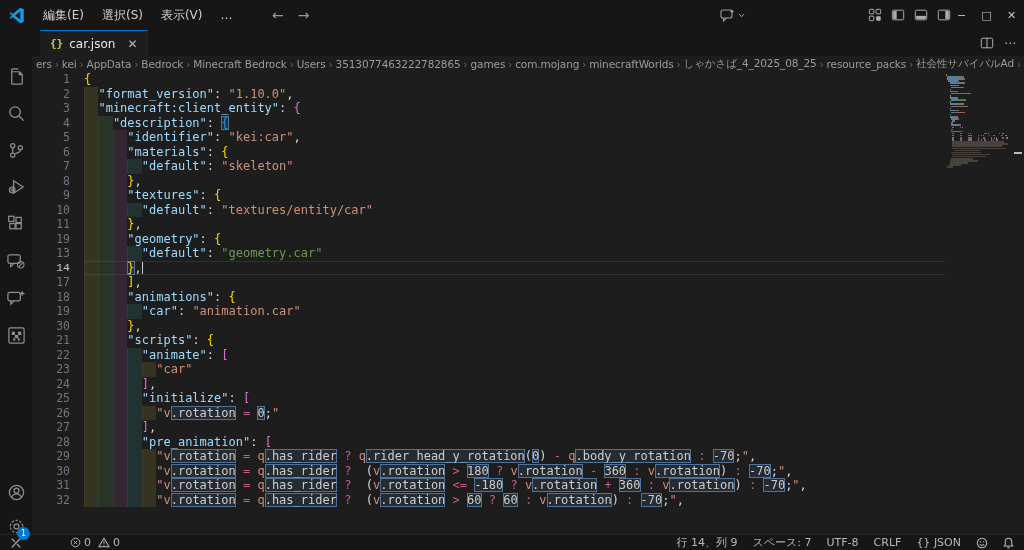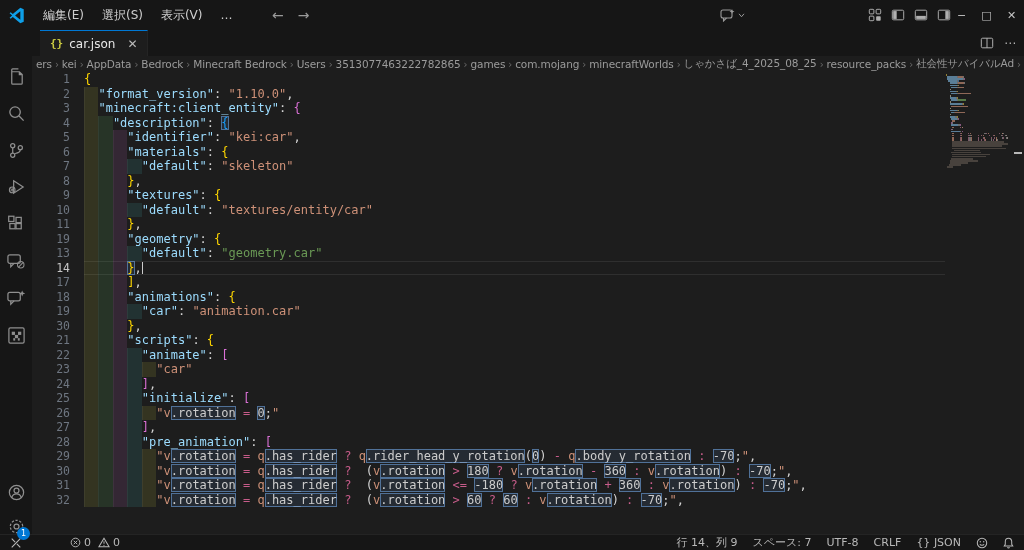--- a/index.html
+++ b/index.html
@@ -40,21 +40,21 @@
     font-size:10.5px; letter-spacing:-0.1px; color:#9b9b9b; white-space:nowrap; overflow:hidden; }
   .bc-sep { color:#6a6a6a; margin:0 3px; font-size:10px; }
 
   
   .editor { position:relative; flex:1; background:#1d1d1d; overflow:hidden;
     font-family:"DejaVu Sans Mono","Liberation Mono",monospace; font-size:12px; }
   .row { display:flex; height:14.5px; line-height:14.5px; white-space:pre; }
   .num { flex:none; width:52px; padding-right:14px; text-align:right; color:#6e7681; font-size:11.5px; }
   .codecol { position:relative; flex:0 0 861px; }
   .cur .codecol { box-shadow: inset 0 1px 0 #2f2f2f, inset 0 -1px 0 #2f2f2f; }
-  .cur .num { color:#c6c6c6; }
+  .cur .num { color:#c6c6c6;font-family:Liberation Mono, monospace; }
   .ind { position:absolute; top:0; bottom:0; width:2ch; border-left:1px solid rgba(255,255,255,0.05); }
   .il0 { background:rgba(255,255,64,.10); }
   .il1 { background:rgba(127,255,127,.10); }
   .il2 { background:rgba(255,127,255,.10); }
   .il3 { background:rgba(79,236,236,.10); }
   .ltext { position:relative; display:inline-block; }
   .tk-b1 { color:#ffd700; } .tk-b2 { color:#da70d6; } .tk-b3 { color:#179fff; }
   .tk-key { color:#9cdcfe; } .tk-str { color:#ce9178; } .tk-grn { color:#6a9955; }
   .tk-pun { color:#d4d4d4; } .tk-op { color:#c75c8a; }
   .tk-mv { color:#ce9178; }

